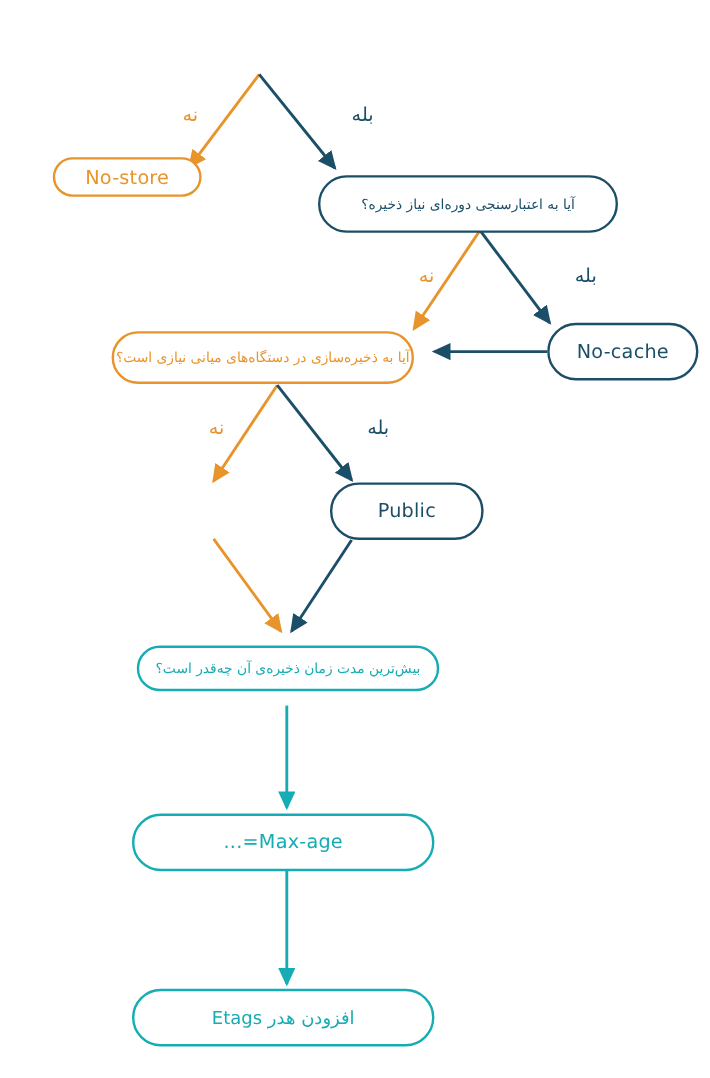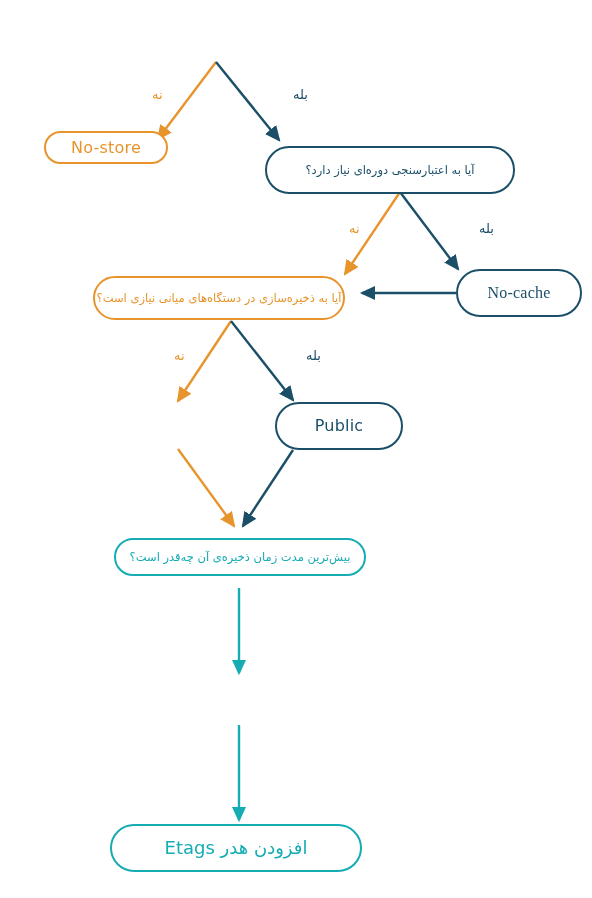--- a/index.html
+++ b/index.html
@@ -59,21 +59,21 @@
     padding: 0 14px;
   }
 
   
   .t-fa  { font-size: 11.5px; }
   .t-en  { font-size: 16px; letter-spacing: .2px; }
 
   .edge-label {
     position: absolute;
     z-index: 3;
-    font-size: 13px;
+    font-size: 16px;
     line-height: 1;
     white-space: nowrap;
   }
   .edge-label.orange { color: #e8942c; }
   .edge-label.navy   { color: #1b4f68; margin-left: 43px; }
 </style>
 </head>
 <body>
 
 <div id="canvas">
@@ -122,38 +122,41 @@
 
   <div class="edge-label orange" style="left:174px; top:349px;">نه</div>
   <div class="edge-label navy" style="left:263px; top:349px;">بله</div>
 
 
   <div class="node orange" style="left:44px; top:131px; width:124px; height:33px;">
     <span class="node-label t-en">No-store</span>
   </div>
 
   <div class="node navy" style="left:265px; top:146px; width:250px; height:48px;">
-    <span class="node-label t-fa">آیا به اعتبارسنجی دوره‌ای نیاز دارد؟</span>
+    <span class="node-label t-fa">آیا به اعتبارسنجی دوره‌ای نیاز ذخیره؟</span>
   </div>
 
-  <div class="node navy" style="left:456px; top:269px; width:126px; height:48px;font-family:Liberation Serif, serif;">
+  <div class="node navy" style="left:456px; top:269px; width:126px; height:48px;">
     <span class="node-label t-en">No-cache</span>
   </div>
 
   <div class="node orange" style="left:93px; top:276px; width:252px; height:44px;">
     <span class="node-label t-fa">آیا به ذخیره‌سازی در دستگاه‌های میانی نیازی است؟</span>
   </div>
 
 
   <div class="node navy" style="left:275px; top:402px; width:128px; height:48px;">
     <span class="node-label t-en">Public</span>
   </div>
 
   <div class="node teal" style="left:114px; top:538px; width:252px; height:38px;">
     <span class="node-label t-fa">بیش‌ترین مدت زمان ذخیره‌ی آن چه‌قدر است؟</span>
   </div>
 
+  <div class="node teal" style="left:110px; top:678px; width:252px; height:48px;">
+    <span class="node-label t-en">Max-age=...</span>
+  </div>
 
   <div class="node teal" style="left:110px; top:824px; width:252px; height:48px;">
-    <span class="node-label t-fa" style="font-size:18px;">افزودن هدر Etags</span>
+    <span class="node-label t-fa" style="font-size:15px;">افزودن هدر Etags</span>
   </div>
 
 </div>
 
 </body></html>

